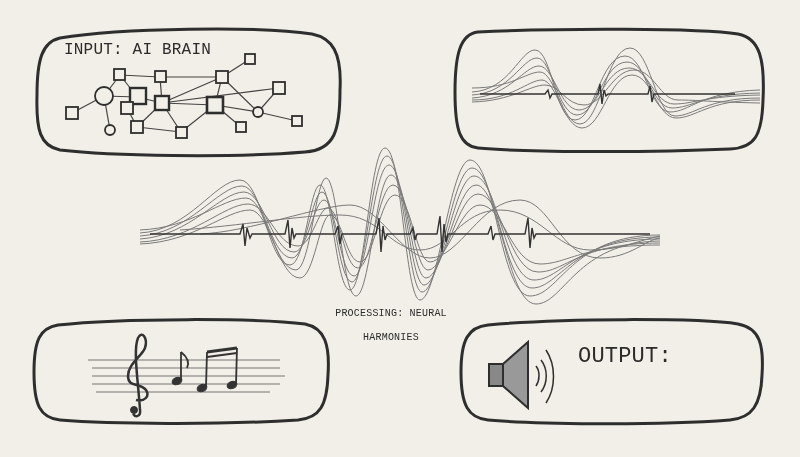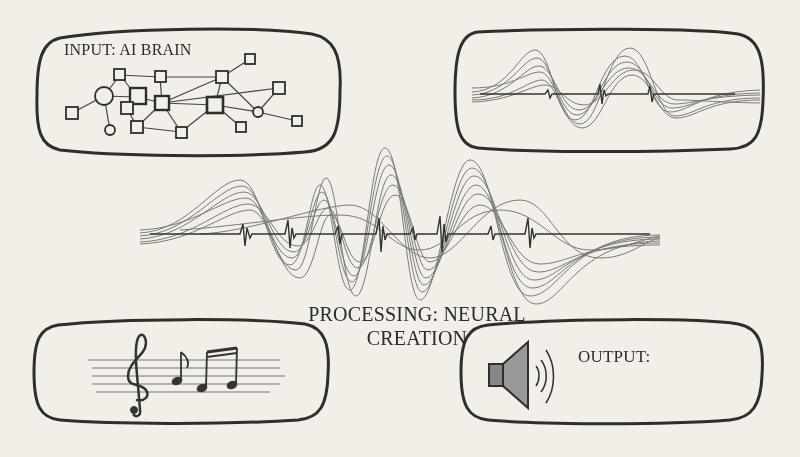--- a/index.html
+++ b/index.html
@@ -1,22 +1,22 @@
 <!DOCTYPE html>
 <html><head>
 <meta charset="utf-8">
 <style>
   html, body { margin:0; padding:0; }
   body { width:800px; height:457px; background:#f2efe8; position:relative; overflow:hidden;
          font-family:"DejaVu Sans", sans-serif; color:#2e2e2e; }
   svg.canvas { position:absolute; left:0; top:0; }
-  .lbl { position:absolute; font-family:Liberation Serif, serif; color:#2b2b2b; letter-spacing:0.2px; }
+  .lbl { position:absolute; font-family:Liberation Mono, monospace; color:#2b2b2b; letter-spacing:0.2px; }
   #lbl-input { left:64px; top:41px; font-size:16px; }
-  #lbl-proc { left:302px; top:302px; width:230px; text-align:center; font-size:20px; line-height:24px; }
-  #lbl-out { left:578px; top:345px; font-size:17px; line-height:24px;text-align:right; }
+  #lbl-proc { left:276px; top:302px; width:230px; text-align:center; font-size:10px; line-height:24px; }
+  #lbl-out { left:578px; top:345px; font-size:22px; line-height:24px;text-align:right; }
 </style>
 </head>
 <body>
 
 <svg class="canvas" width="800" height="457" viewBox="0 0 800 457">
   <g fill="none" stroke="#2e2e2e" stroke-width="3" stroke-linecap="round">
 
     <path d="M60,38 C120,28 260,26 312,34 C332,38 342,52 340,90 C340,130 335,150 305,152 C230,158 110,156 60,150 C40,146 36,130 37,95 C37,60 42,42 60,38 Z"></path>
 
     <path d="M478,32 C560,28 700,28 738,34 C760,38 765,60 763,100 C762,135 755,148 730,149 C640,153 520,152 478,148 C460,146 455,130 455,92 C455,55 460,34 478,32 Z"></path>
@@ -131,18 +131,18 @@
     <path stroke-width="1.5" d="M536,366 C540,371 540,380 536,386"></path>
     <path stroke-width="1.5" d="M541,360 C548,369 548,383 541,392"></path>
     <path stroke-width="1.5" d="M546,350 C556,365 556,388 546,403"></path>
   </g>
 </svg>
 
 <div id="lbl-input" class="lbl">INPUT: AI BRAIN</div>
 
 <div id="lbl-proc" class="lbl">
   <div>PROCESSING: NEURAL</div>
-  <div>CREATION</div>
+  <div>HARMONIES</div>
 </div>
 
 <div id="lbl-out" class="lbl">
   <div>OUTPUT:</div>
 </div>
 
 </body></html>

